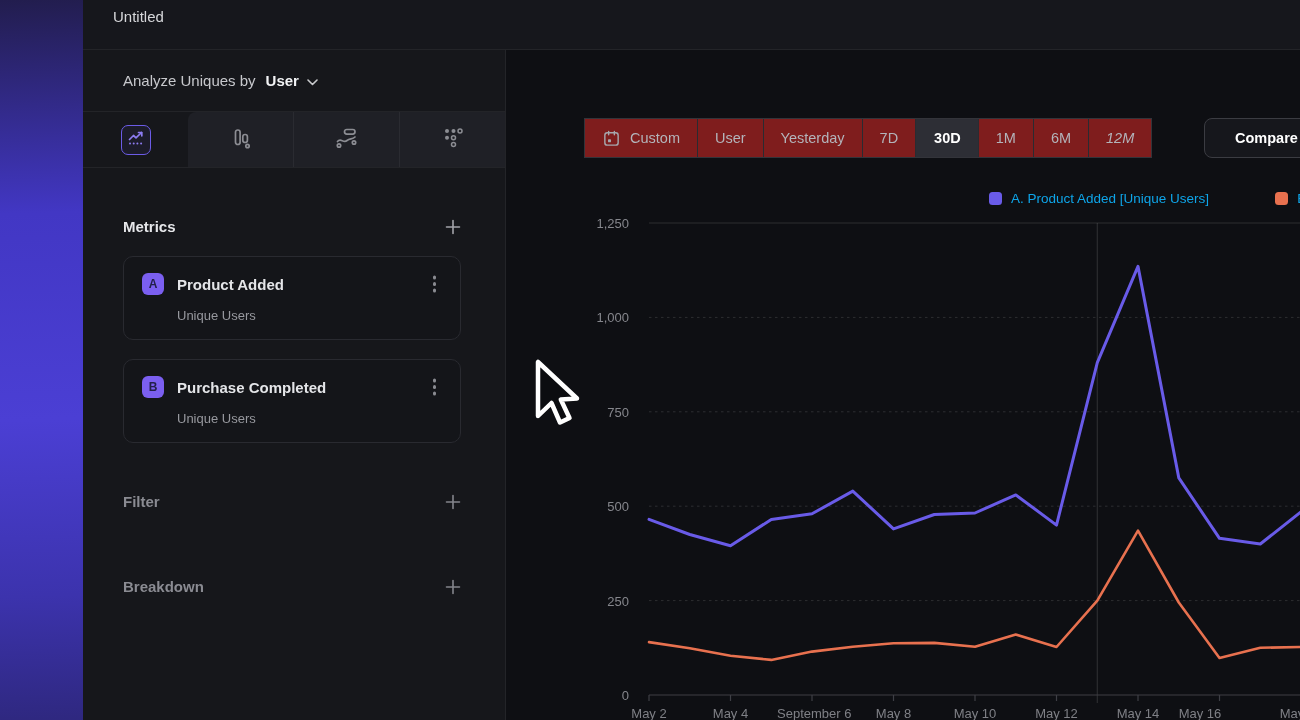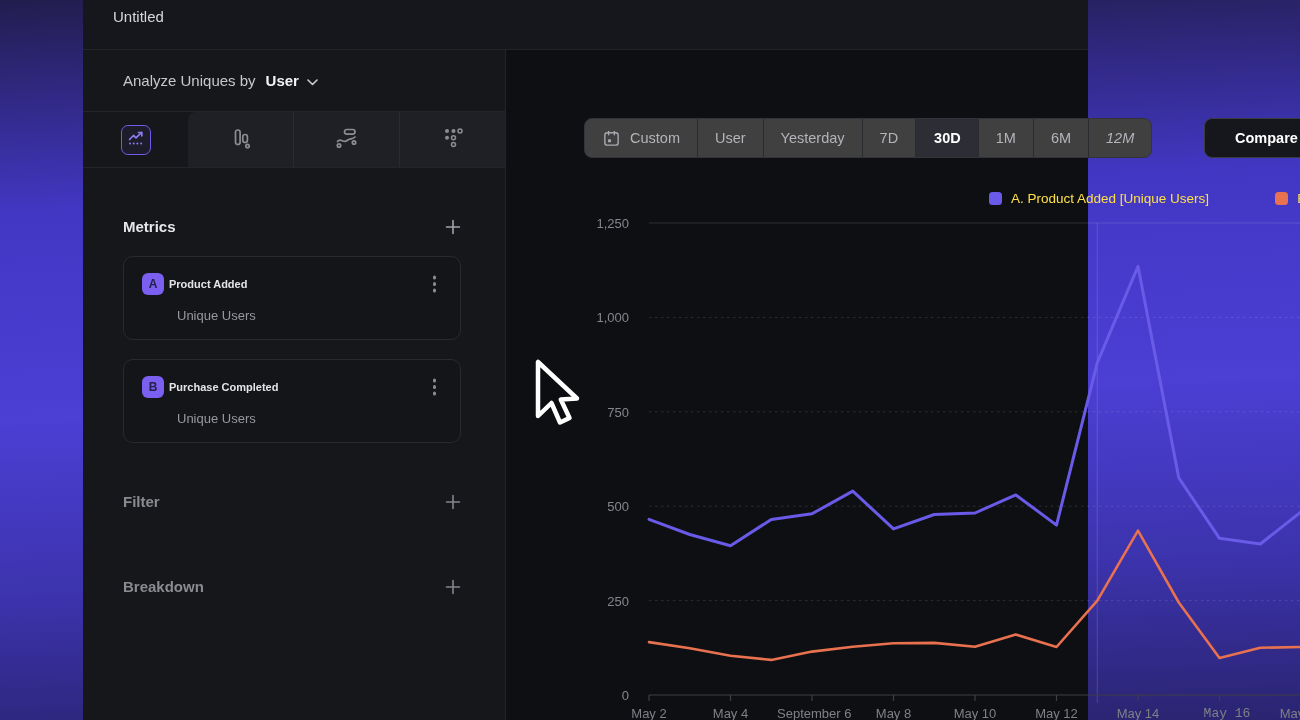--- a/index.html
+++ b/index.html
@@ -4,21 +4,21 @@
 <style>
   * { margin:0; padding:0; box-sizing:border-box; }
   html,body { width:1300px; height:720px; overflow:hidden; }
   body {
     font-family:"Liberation Sans","DejaVu Sans",sans-serif;
     background:linear-gradient(178deg,#221d4e 0%,#4237c4 28%,#4b3fd4 55%,#3c33ad 78%,#2a2470 100%);
     position:relative;
     -webkit-font-smoothing:antialiased;
   }
   .app {
-    position:absolute; left:83px; top:0; width:1005px; height:720px;
+    position:absolute; left:83px; top:0; width:1217px; height:720px;
     background:#121318; display:flex; flex-direction:column;
   }
   .app-header {
     height:50px; flex:0 0 50px; background:#16171c; border-bottom:1px solid #232428;
   }
   .app-title { padding:8px 0 0 30px; font-size:15px; font-weight:500; color:#d6d7da; }
   .main { flex:1; display:flex; min-height:0; }
 
   
   .left-panel { width:422px; flex:0 0 422px; background:#16171b; display:flex; flex-direction:column; }
@@ -48,48 +48,48 @@
     margin-top:21px; background:#141519; border:1px solid #292a30; border-radius:10px;
     padding:16px 18px 16px 18px;
   }
   .metric-card + .metric-card { margin-top:19px; }
   .metric-row { display:flex; align-items:center; }
   .metric-badge {
     width:22px; height:22px; border-radius:6px; background:#7b5ff0; color:#23204a;
     font-size:12px; font-weight:700; display:flex; align-items:center; justify-content:center;
     flex:0 0 22px;
   }
-  .metric-name { margin-left:5px; font-size:11px; font-weight:600; color:#e4e5e8; flex:1; }
+  .metric-name { margin-left:13px; font-size:15px; font-weight:600; color:#e4e5e8; flex:1; }
   .kebab { width:3.5px; height:3.5px; border-radius:50%; background:#8a8b91;
     box-shadow:0 -6.5px 0 #8a8b91, 0 6.5px 0 #8a8b91; margin-right:6px; cursor:pointer; }
   .metric-sub { margin:13px 0 0 35px; font-size:13px; color:#97989e; }
   .filter-row { margin-top:50px; }
   .breakdown-row { margin-top:68px; }
 
   
   .right-panel { flex:1; position:relative; background:#0e0f13; border-left:1px solid #232428; overflow:visible; }
   .range-bar {
     position:absolute; left:78px; top:68px; height:40px; display:flex; align-items:stretch;
-    background:#404040; border:1px solid #33343a; border-radius:8px; overflow:hidden;
+    background:#7f1d1d; border:1px solid #33343a; border-radius:0; overflow:hidden;
   }
   .seg {
     display:flex; align-items:center; padding:0 17px; font-size:14.5px; color:#b3b4ba;
     border-right:1px solid #2a2b31; cursor:pointer; white-space:nowrap;
   }
   .seg:last-child { border-right:none;font-style:italic; }
   .seg.active { background:#2d2e35; color:#ffffff; font-weight:700;padding-left:18px; }
   .seg .cal { margin-right:9px; display:flex; }
   .compare-btn {
     position:absolute; left:698px; top:68px; height:40px; padding:0 30px;
     display:flex; align-items:center; border:1px solid #3b3c42; border-radius:8px;
     background:#16171c; color:#ffffff; font-size:14.5px; font-weight:700; cursor:pointer;
     white-space:nowrap;
   }
   .legend { position:absolute; left:439px; top:141px; display:flex; gap:22px; white-space:nowrap; }
-  .legend-item { display:flex; align-items:center; font-size:13.5px; color:#fde047;padding-left:44px; }
+  .legend-item { display:flex; align-items:center; font-size:13.5px; color:#0ea5e9;padding-left:44px; }
   .legend-swatch { width:13px; height:13px; border-radius:3.5px; margin-right:9px; flex:0 0 13px; }
 
   .plot { position:absolute; left:143px; top:173px; width:652px; height:472px; }
   .plot svg { overflow:visible; display:block; }
   .y-label {
     position:absolute; width:80px; left:43px; text-align:right; font-size:13px; color:#85868c;
     transform:translateY(-50%);
   }
   .x-label {
     position:absolute; width:70px; top:656px; text-align:center; font-size:13px; color:#7f8086;
@@ -296,21 +296,21 @@
           <div class="y-label" style="top: 361.8px;">750</div>
           <div class="y-label" style="top: 267.4px;">1,000</div>
           <div class="y-label" style="top: 173px;">1,250</div>
           <div class="x-label" style="left: 143px;">May 2</div>
           <div class="x-label" style="left: 224.5px;">May 4</div>
           <div class="x-label" style="left: 306px;">September 6</div>
           <div class="x-label" style="left: 387.5px;">May 8</div>
           <div class="x-label" style="left: 469px;">May 10</div>
           <div class="x-label" style="left: 550.5px;">May 12</div>
           <div class="x-label" style="left: 632px;">May 14</div>
-          <div class="x-label" style="left: 721px; font-family: Liberation Mono, monospace;">May 16</div>
+          <div class="x-label" style="left: 694px;">May 16</div>
           <div class="x-label" style="left: 795px;">May 18</div>
         </div>
     </div>
   </div>
 </div>
 
 <div class="cursor">
   <svg width="52" height="78" viewBox="0 0 52 78">
     <path d="M7 5 L7 59 L20.5 46 L29 65.5 L38.5 61 L29.8 42.5 L46 41.5 Z" fill="#0c0d10" stroke="#ffffff" stroke-width="4.5" stroke-linejoin="round"></path>
   </svg>

